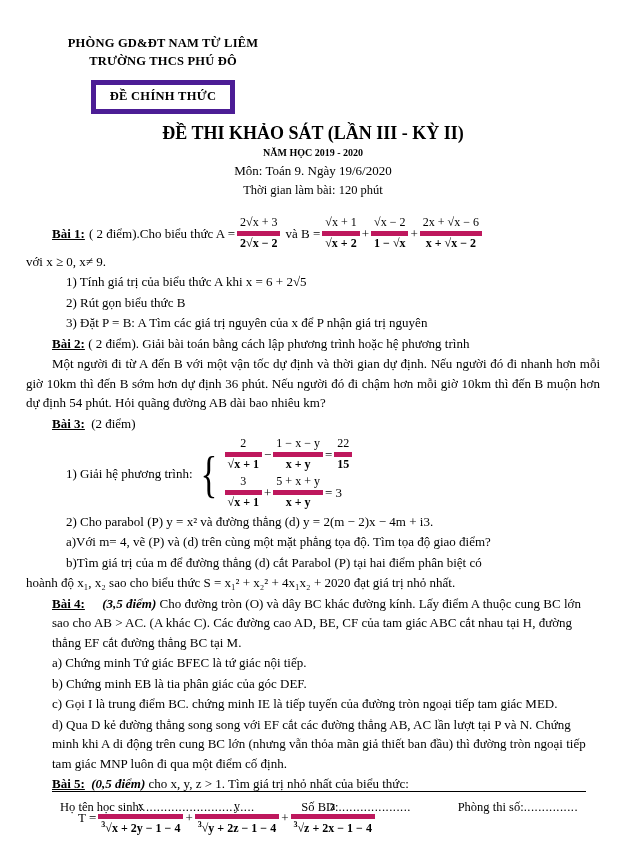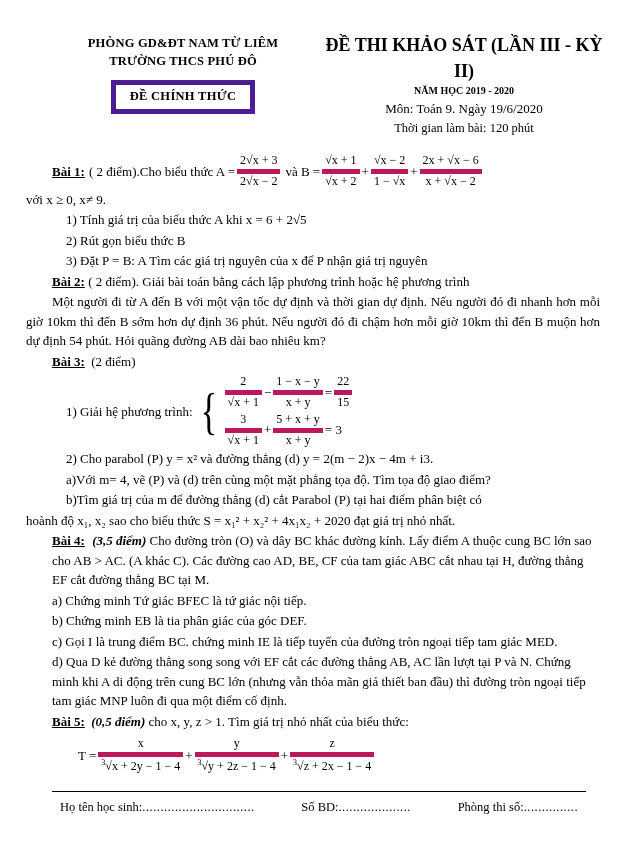--- a/index.html
+++ b/index.html
@@ -18,24 +18,23 @@
   .page {
     position: relative;
     width: 626px;
     height: 867px;
     padding: 0;
     box-sizing: border-box;
   }
   
   .header {
     display: flex;
-    flex-direction: row;
+    flex-direction: column;
     padding: 26px 22px 0 22px;
     box-sizing: border-box;
-    margin-left: 20px;
   }
   .header-left {
     width: 282px;
     text-align: center;
     padding-top: 8px;
   }
   .header-right {
     flex: 1;
     text-align: center;
     padding-top: 6px;
@@ -121,20 +120,21 @@
   .frac .num {
     display: block;
     padding: 0 3px 1px 3px;
     border-bottom: 5px solid #be185d;
     white-space: nowrap;
   }
   .frac .den {
     display: block;
     padding: 1px 3px 0 3px;
     white-space: nowrap;
+    font-weight: bold;
   }
   .eqline {
     display: flex;
     align-items: center;
     justify-content: flex-start;
   }
   
   .system {
     display: inline-flex;
     align-items: center;
@@ -274,21 +274,21 @@
       </span>
     </div>
 
     <div class="para indent3">2) Cho parabol (P) y = x² và đường thẳng (d) y = 2(m − 2)x − 4m + i3.</div>
     <div class="para indent3">a)Với m= 4, vẽ (P) và (d) trên cùng một mặt phẳng tọa độ. Tìm tọa độ giao điểm?</div>
     <div class="para indent3">b)Tìm giá trị của m để đường thẳng (d) cắt Parabol (P) tại hai điểm phân biệt có</div>
     <div class="para">hoành độ x₁, x₂ sao cho biểu thức S = x₁² + x₂² + 4x₁x₂ + 2020 đạt giá trị nhỏ nhất.</div>
 
     <div class="para" style="padding-left:26px;">
       <span class="btitle">Bài 4:</span>
-      <span class="bital" style="margin-left:4px;">(3,5 điểm)</span>
+      <span class="bital" style="margin-left:14px;">(3,5 điểm)</span>
       <span>Cho đường tròn (O) và dây BC khác đường kính. Lấy điểm A thuộc cung BC lớn sao cho AB &gt; AC. (A khác C). Các đường cao AD, BE, CF của tam giác ABC cắt nhau tại H, đường thẳng EF cắt đường thẳng BC tại M.</span>
     </div>
     <div class="para indent2">a) Chứng minh Tứ giác BFEC là tứ giác nội tiếp.</div>
     <div class="para indent2">b) Chứng minh EB là tia phân giác của góc DEF.</div>
     <div class="para indent2">c) Gọi I là trung điểm BC. chứng minh IE là tiếp tuyến của đường tròn ngoại tiếp tam giác MED.</div>
     <div class="para indent2">d) Qua D kẻ đường thẳng song song với EF cắt các đường thẳng AB, AC lần lượt tại P và N. Chứng minh khi A di động trên cung BC lớn (nhưng vẫn thỏa mãn giả thiết ban đầu) thì đường tròn ngoại tiếp tam giác MNP luôn đi qua một điểm cố định.</div>
 
     <div class="para" style="padding-left:26px; margin-top:1px;">
       <span class="btitle">Bài 5:</span>
       <span class="bital" style="margin-left:3px;">(0,5 điểm)</span>

